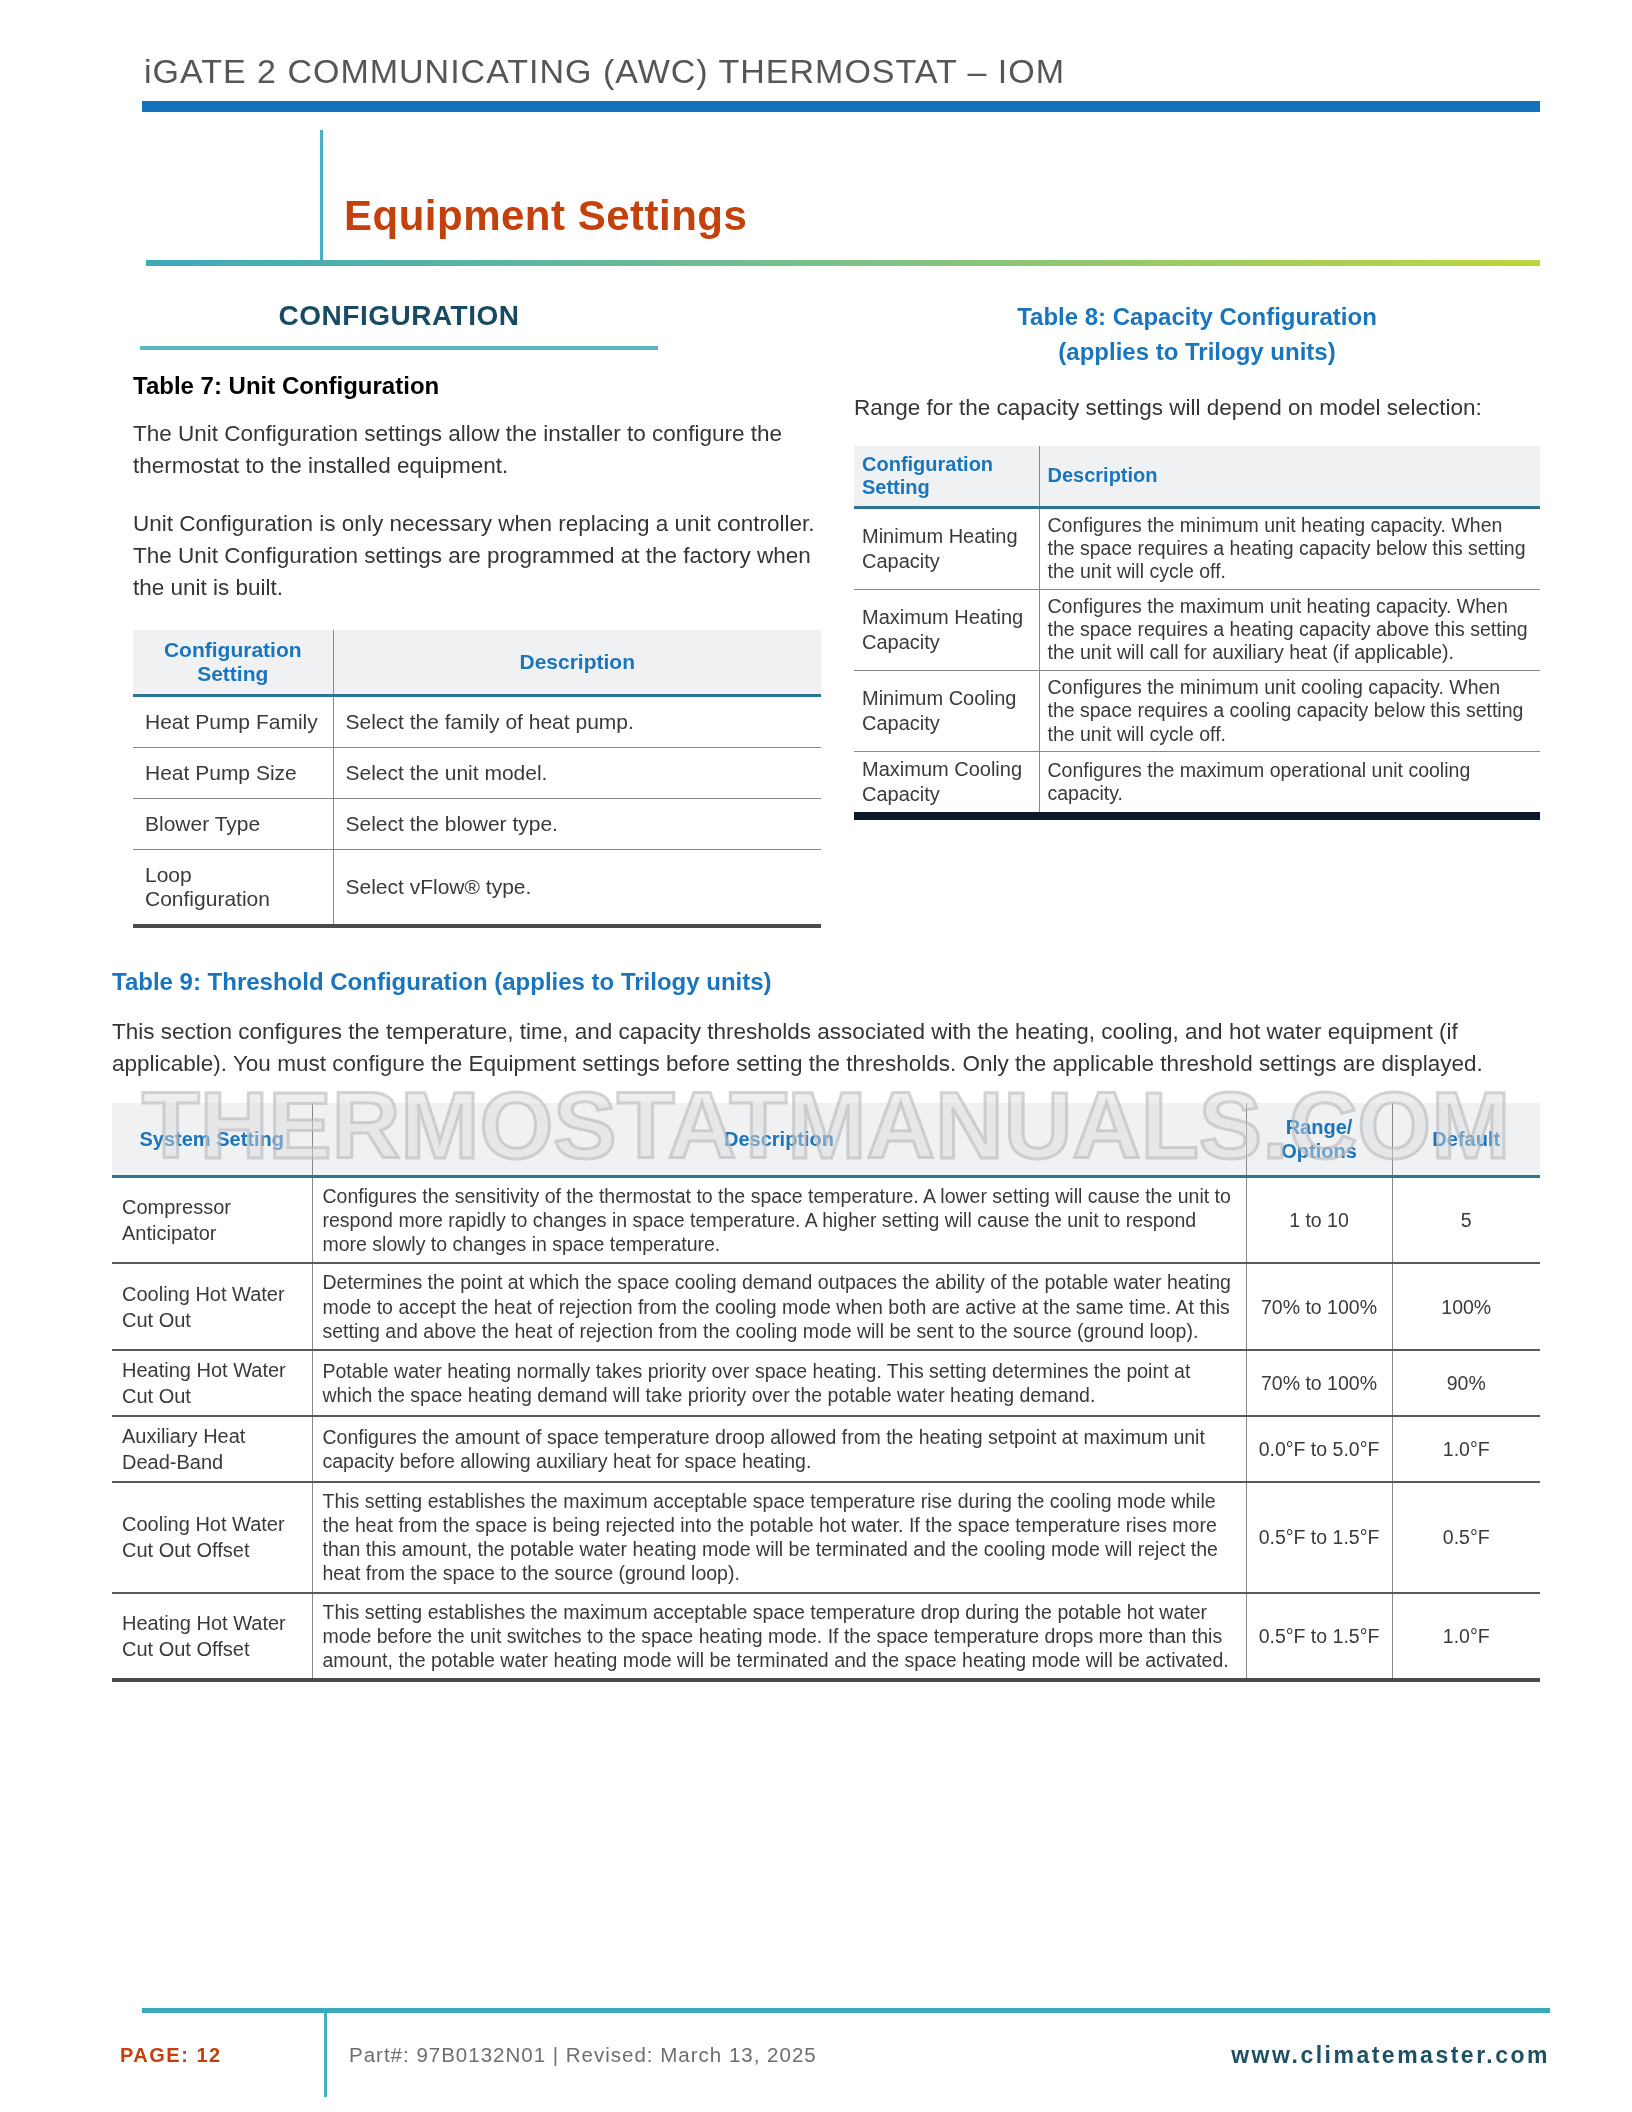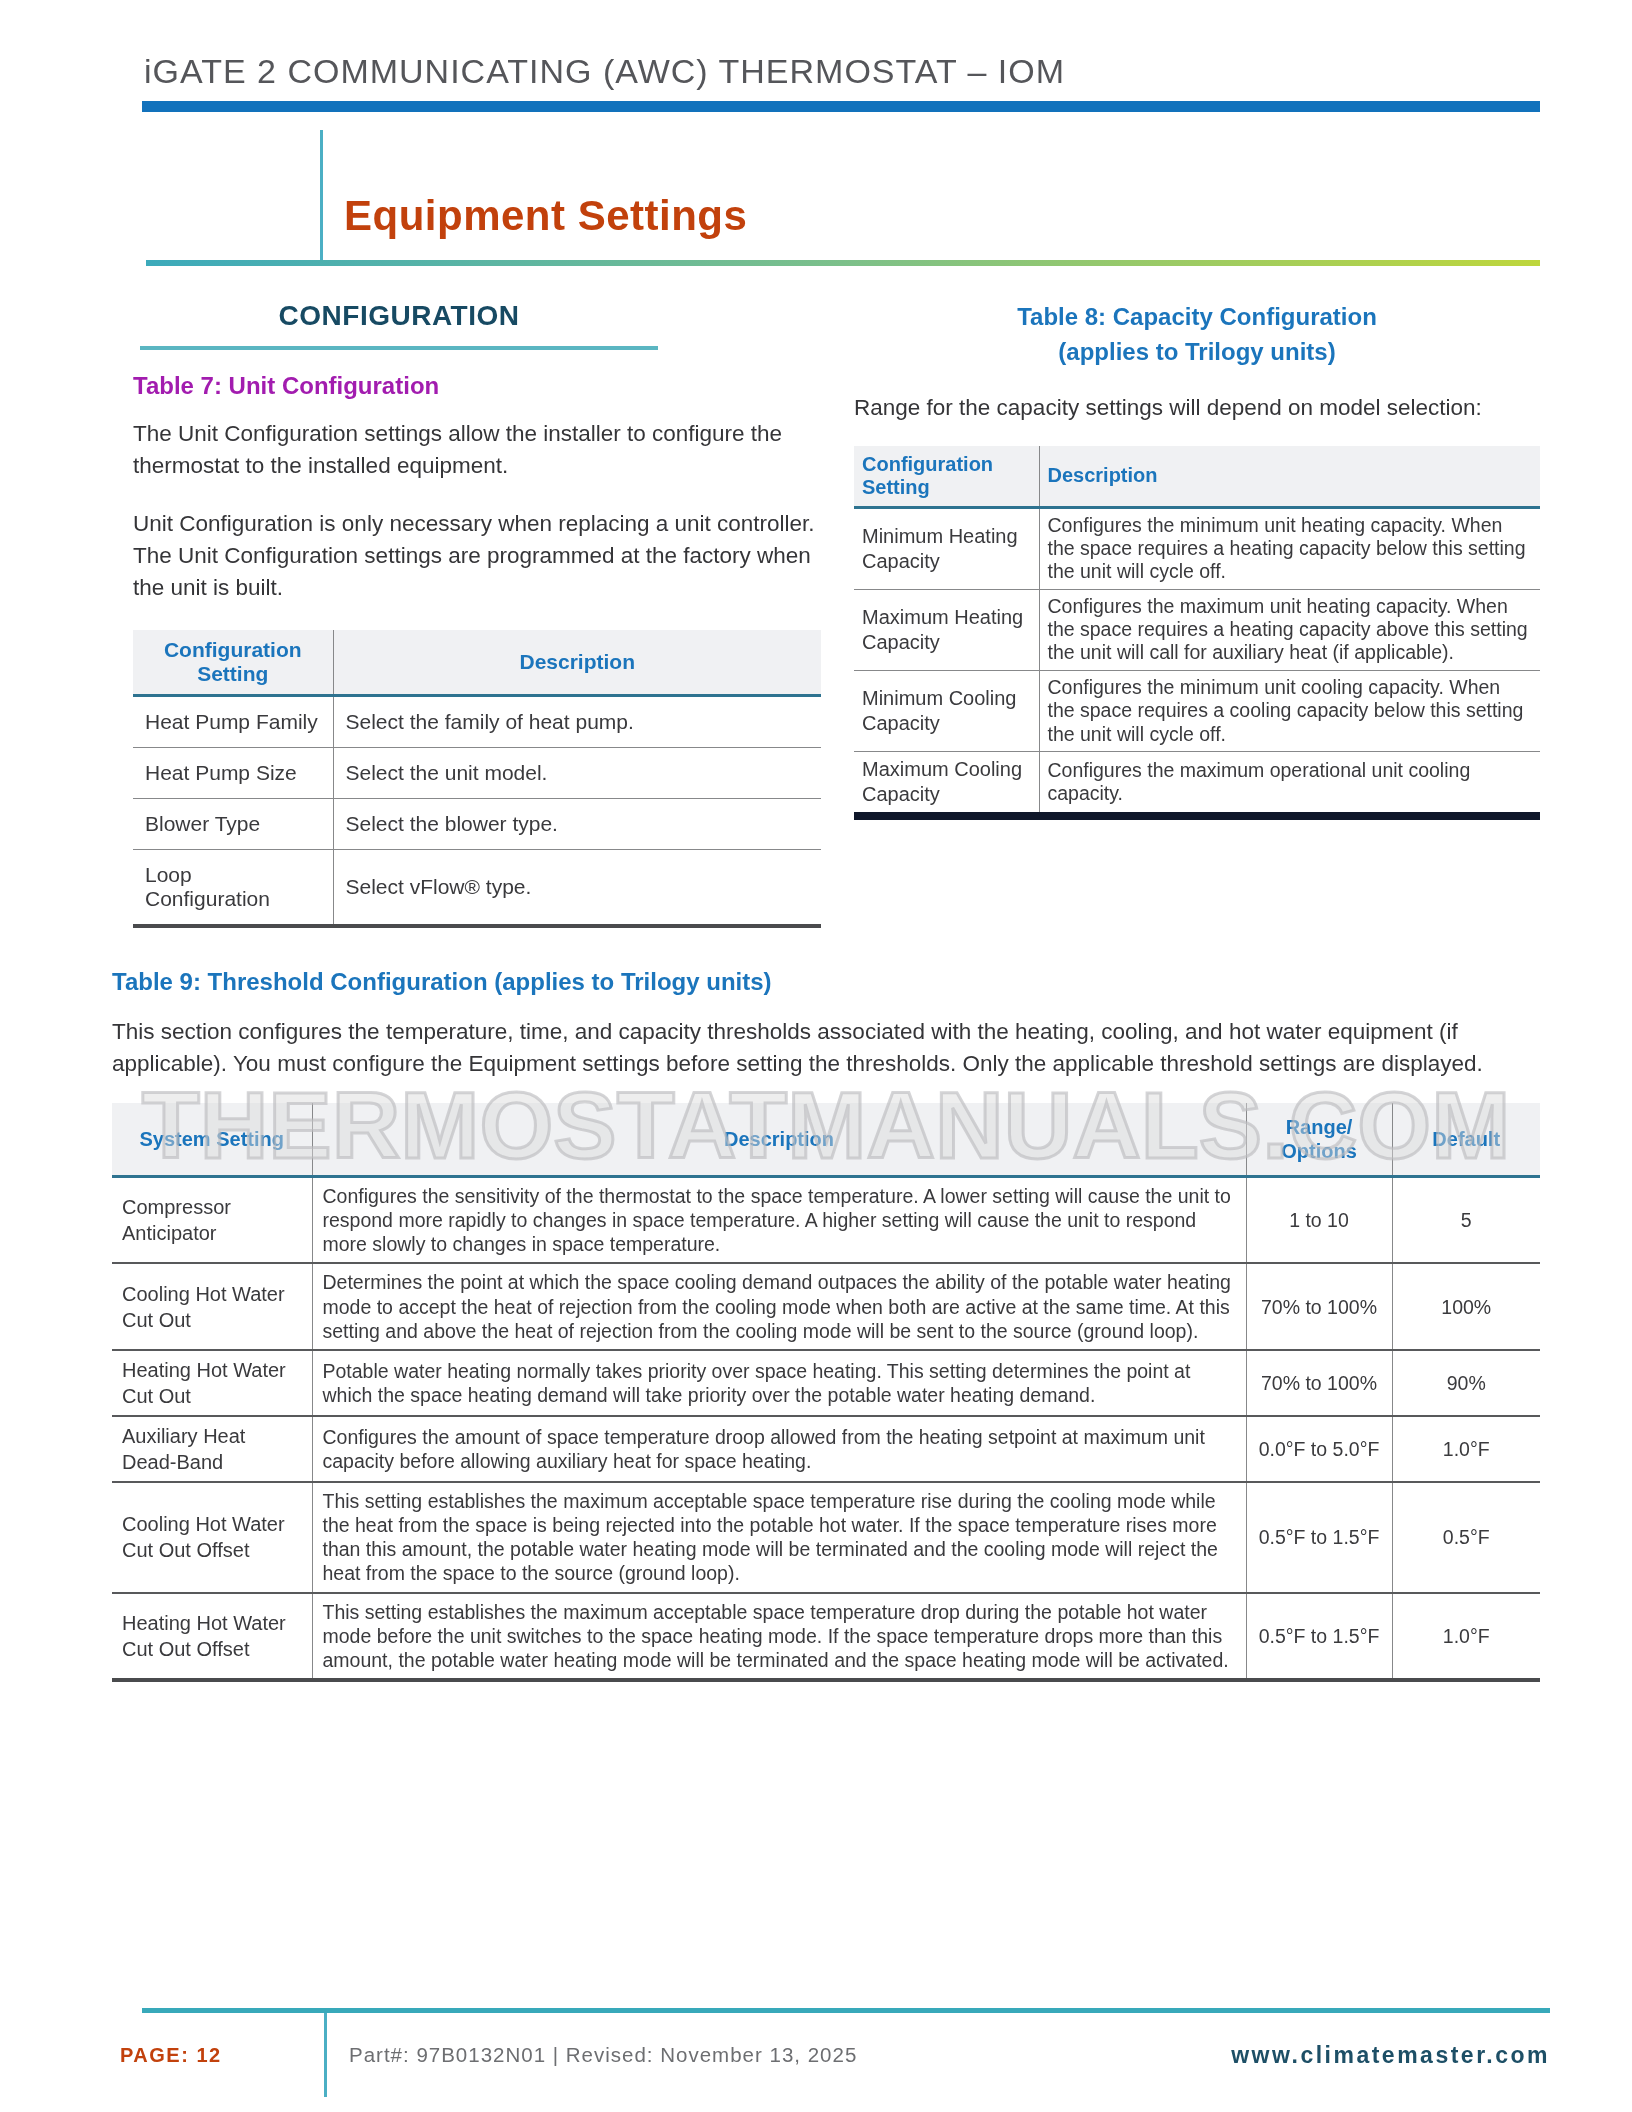--- a/index.html
+++ b/index.html
@@ -80,21 +80,21 @@
     margin-bottom: 22px;
   }
   .config-heading {
     font-size: 28px;
     font-weight: bold;
     color: #174a63;
     letter-spacing: 0.5px;
   }
 
   .tbl-heading {
-    color: #a21caf;
+    color: #000000;
     font-size: 24px;
     font-weight: bold;
     margin: 0 0 18px 21px;
   }
   .t8-heading {
     color: #1b75bc;
     font-size: 24px;
     font-weight: bold;
     text-align: center;
     line-height: 1.45;
@@ -371,18 +371,18 @@
   </div>
 
   <div class="footer">
     <div class="footer-rule"></div>
     <div class="footer-row">
       <div class="footer-page">
         <span>PAGE:</span>
         <span>12</span>
       </div>
       <div class="footer-divider"></div>
-      <div class="footer-part">Part#: 97B0132N01 | Revised: November 13, 2025</div>
+      <div class="footer-part">Part#: 97B0132N01 | Revised: March 13, 2025</div>
       <div class="footer-site">www.climatemaster.com</div>
     </div>
   </div>
 
 </div>
 
 </body></html>

